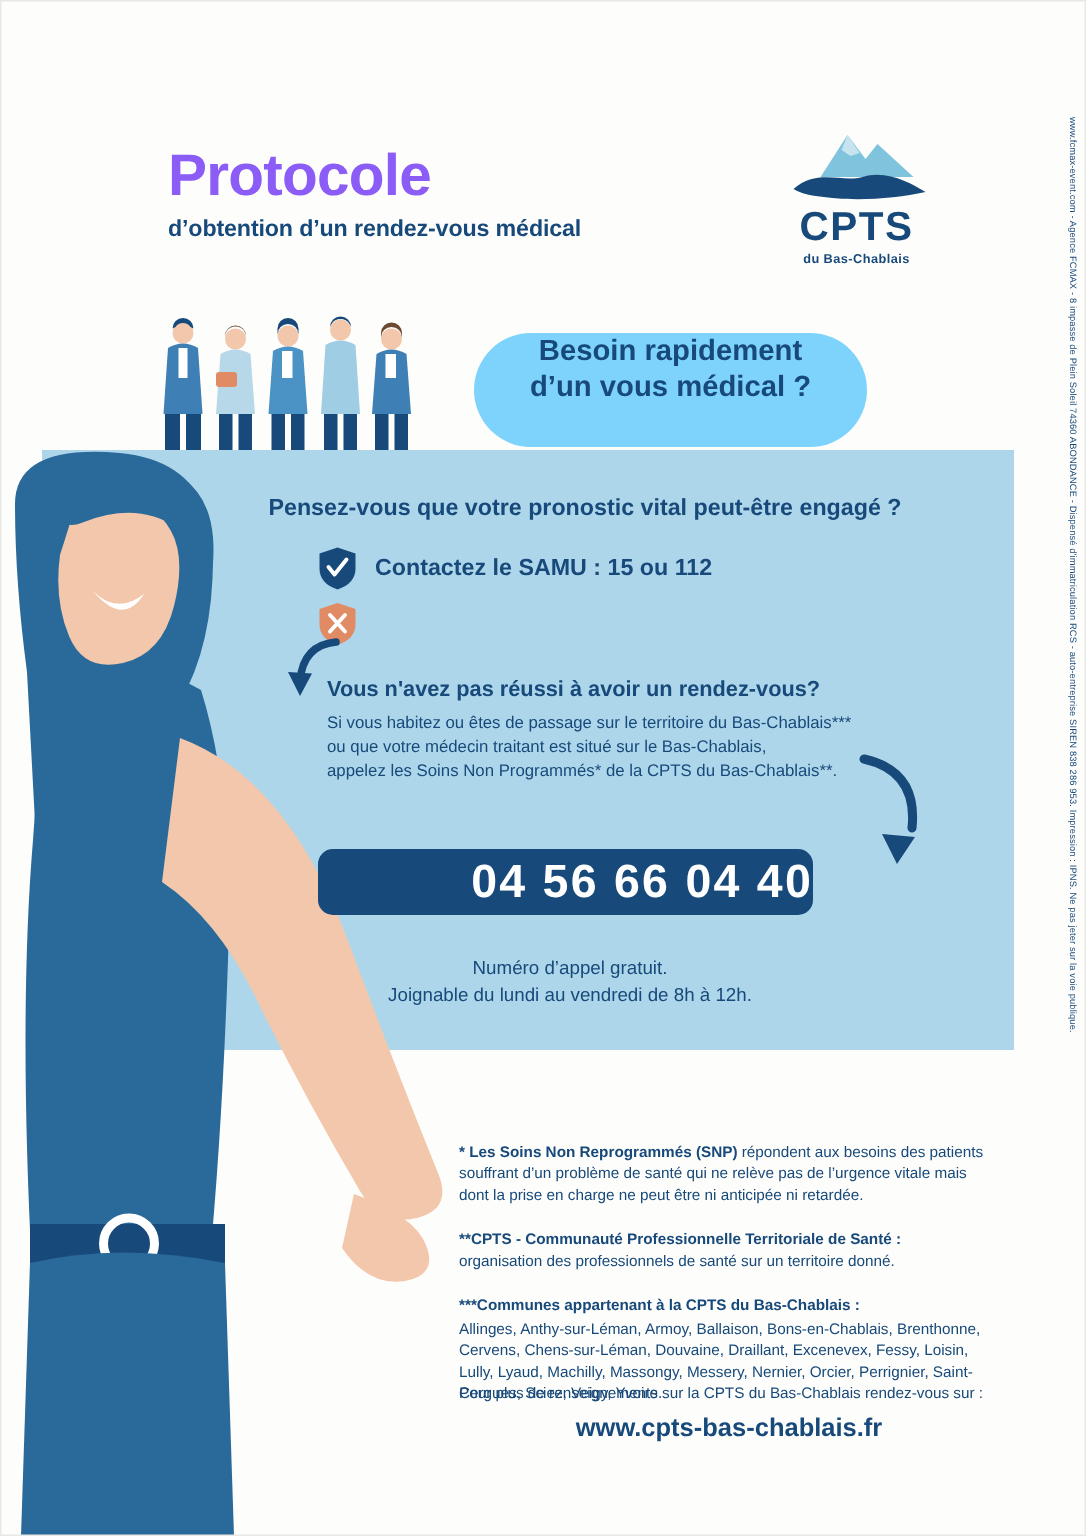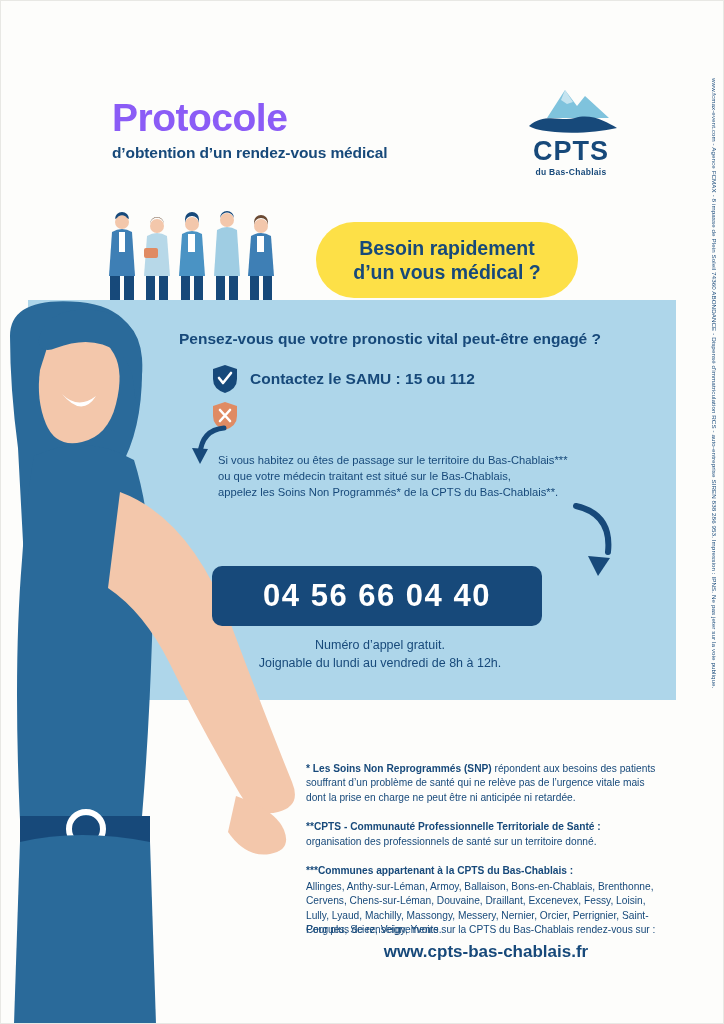--- a/index.html
+++ b/index.html
@@ -90,23 +90,23 @@
     left: 98px; top: 300px;
     width: 540px; height: 3px;
     background: #17497a;
   }
 
   
   .callout {
     position: absolute;
     left: 316px; top: 222px;
     width: 262px; height: 76px;
-    background: #fde047;
+    background: #7dd3fc;
     border-radius: 38px;
-    display: flex; align-items: center; justify-content: center;
+    display: flex; justify-content: center;
     text-align: center;
   }
   .callout-text {
     color: #17497a;
     font-size: 19.5px;
     font-weight: bold;
     line-height: 1.25;
   }
 
   
@@ -153,24 +153,24 @@
   .q2-body {
     color: #17497a;
     font-size: 11.2px;
     line-height: 1.45;
   }
 
   
   .phone-pill {
     position: absolute;
     left: 212px; top: 566px;
-    width: 330px; height: 60px;
+    width: 330px; height: 44px;
     background: #17497a;
     border-radius: 10px;
-    display: flex; align-items: center; justify-content: center;
+    display: flex; align-items: center; justify-content: flex-end;
   }
   .phone-number {
     color: #ffffff;
     font-size: 31px;
     font-weight: bold;
     letter-spacing: 1.5px;
   }
 
   .phone-note {
     position: absolute;
@@ -339,20 +339,21 @@
       </svg>
     </div>
   </div>
 
   <svg style="position:absolute;left:186px;top:424px;" width="44" height="46" viewBox="0 0 44 46">
     <path d="M38 4 q-22 2 -24 26" stroke="#17497a" stroke-width="5" fill="none" stroke-linecap="round"></path>
     <path d="M14 40 l-8 -16 l16 1 z" fill="#17497a"></path>
   </svg>
 
   <div class="q2-block">
+    <div class="q2-title">Vous n'avez pas réussi à avoir un rendez-vous?</div>
     <div class="q2-body">
       <span>Si vous habitez ou êtes de passage sur le territoire du Bas-Chablais***</span><br>
       <span>ou que votre médecin traitant est situé sur le Bas-Chablais,</span><br>
       <span>appelez les Soins Non Programmés* de la CPTS du Bas-Chablais**.</span>
     </div>
   </div>
 
   <svg style="position:absolute;left:566px;top:500px;" width="56" height="90" viewBox="0 0 56 90">
     <path d="M10 6 q36 8 32 46" stroke="#17497a" stroke-width="6" fill="none" stroke-linecap="round"></path>
     <path d="M32 76 l12 -18 l-22 -2 z" fill="#17497a"></path>

